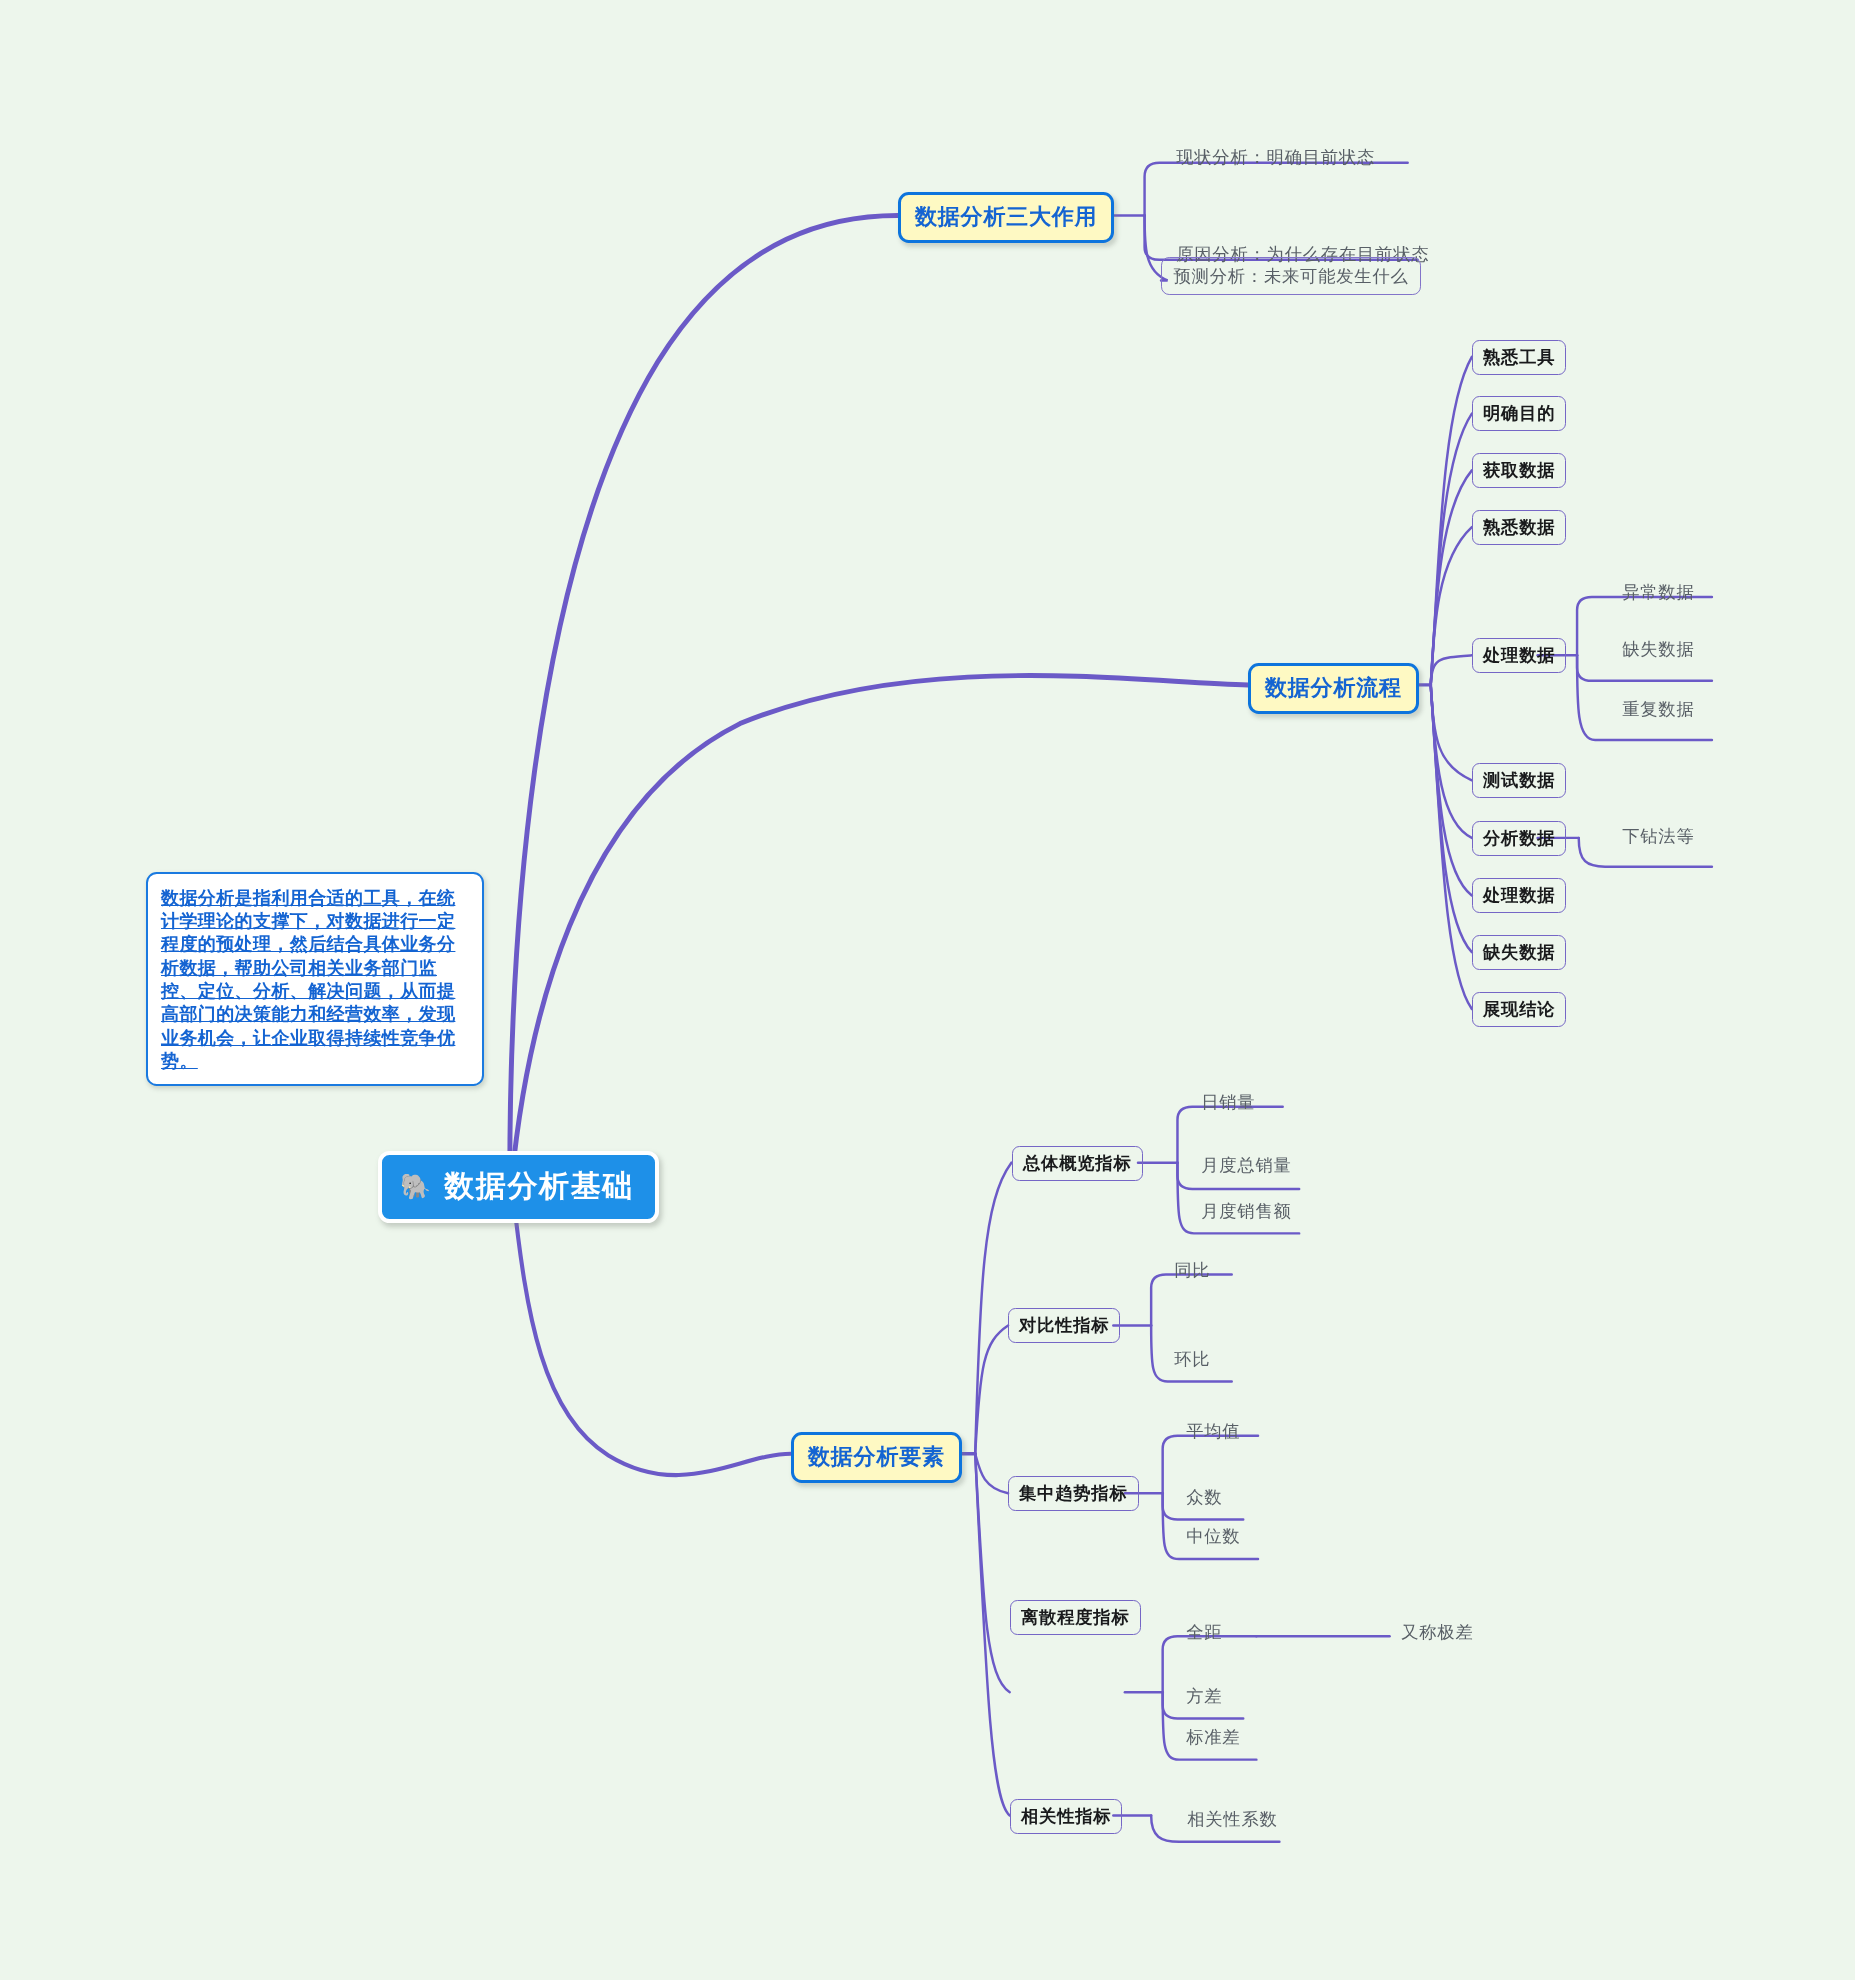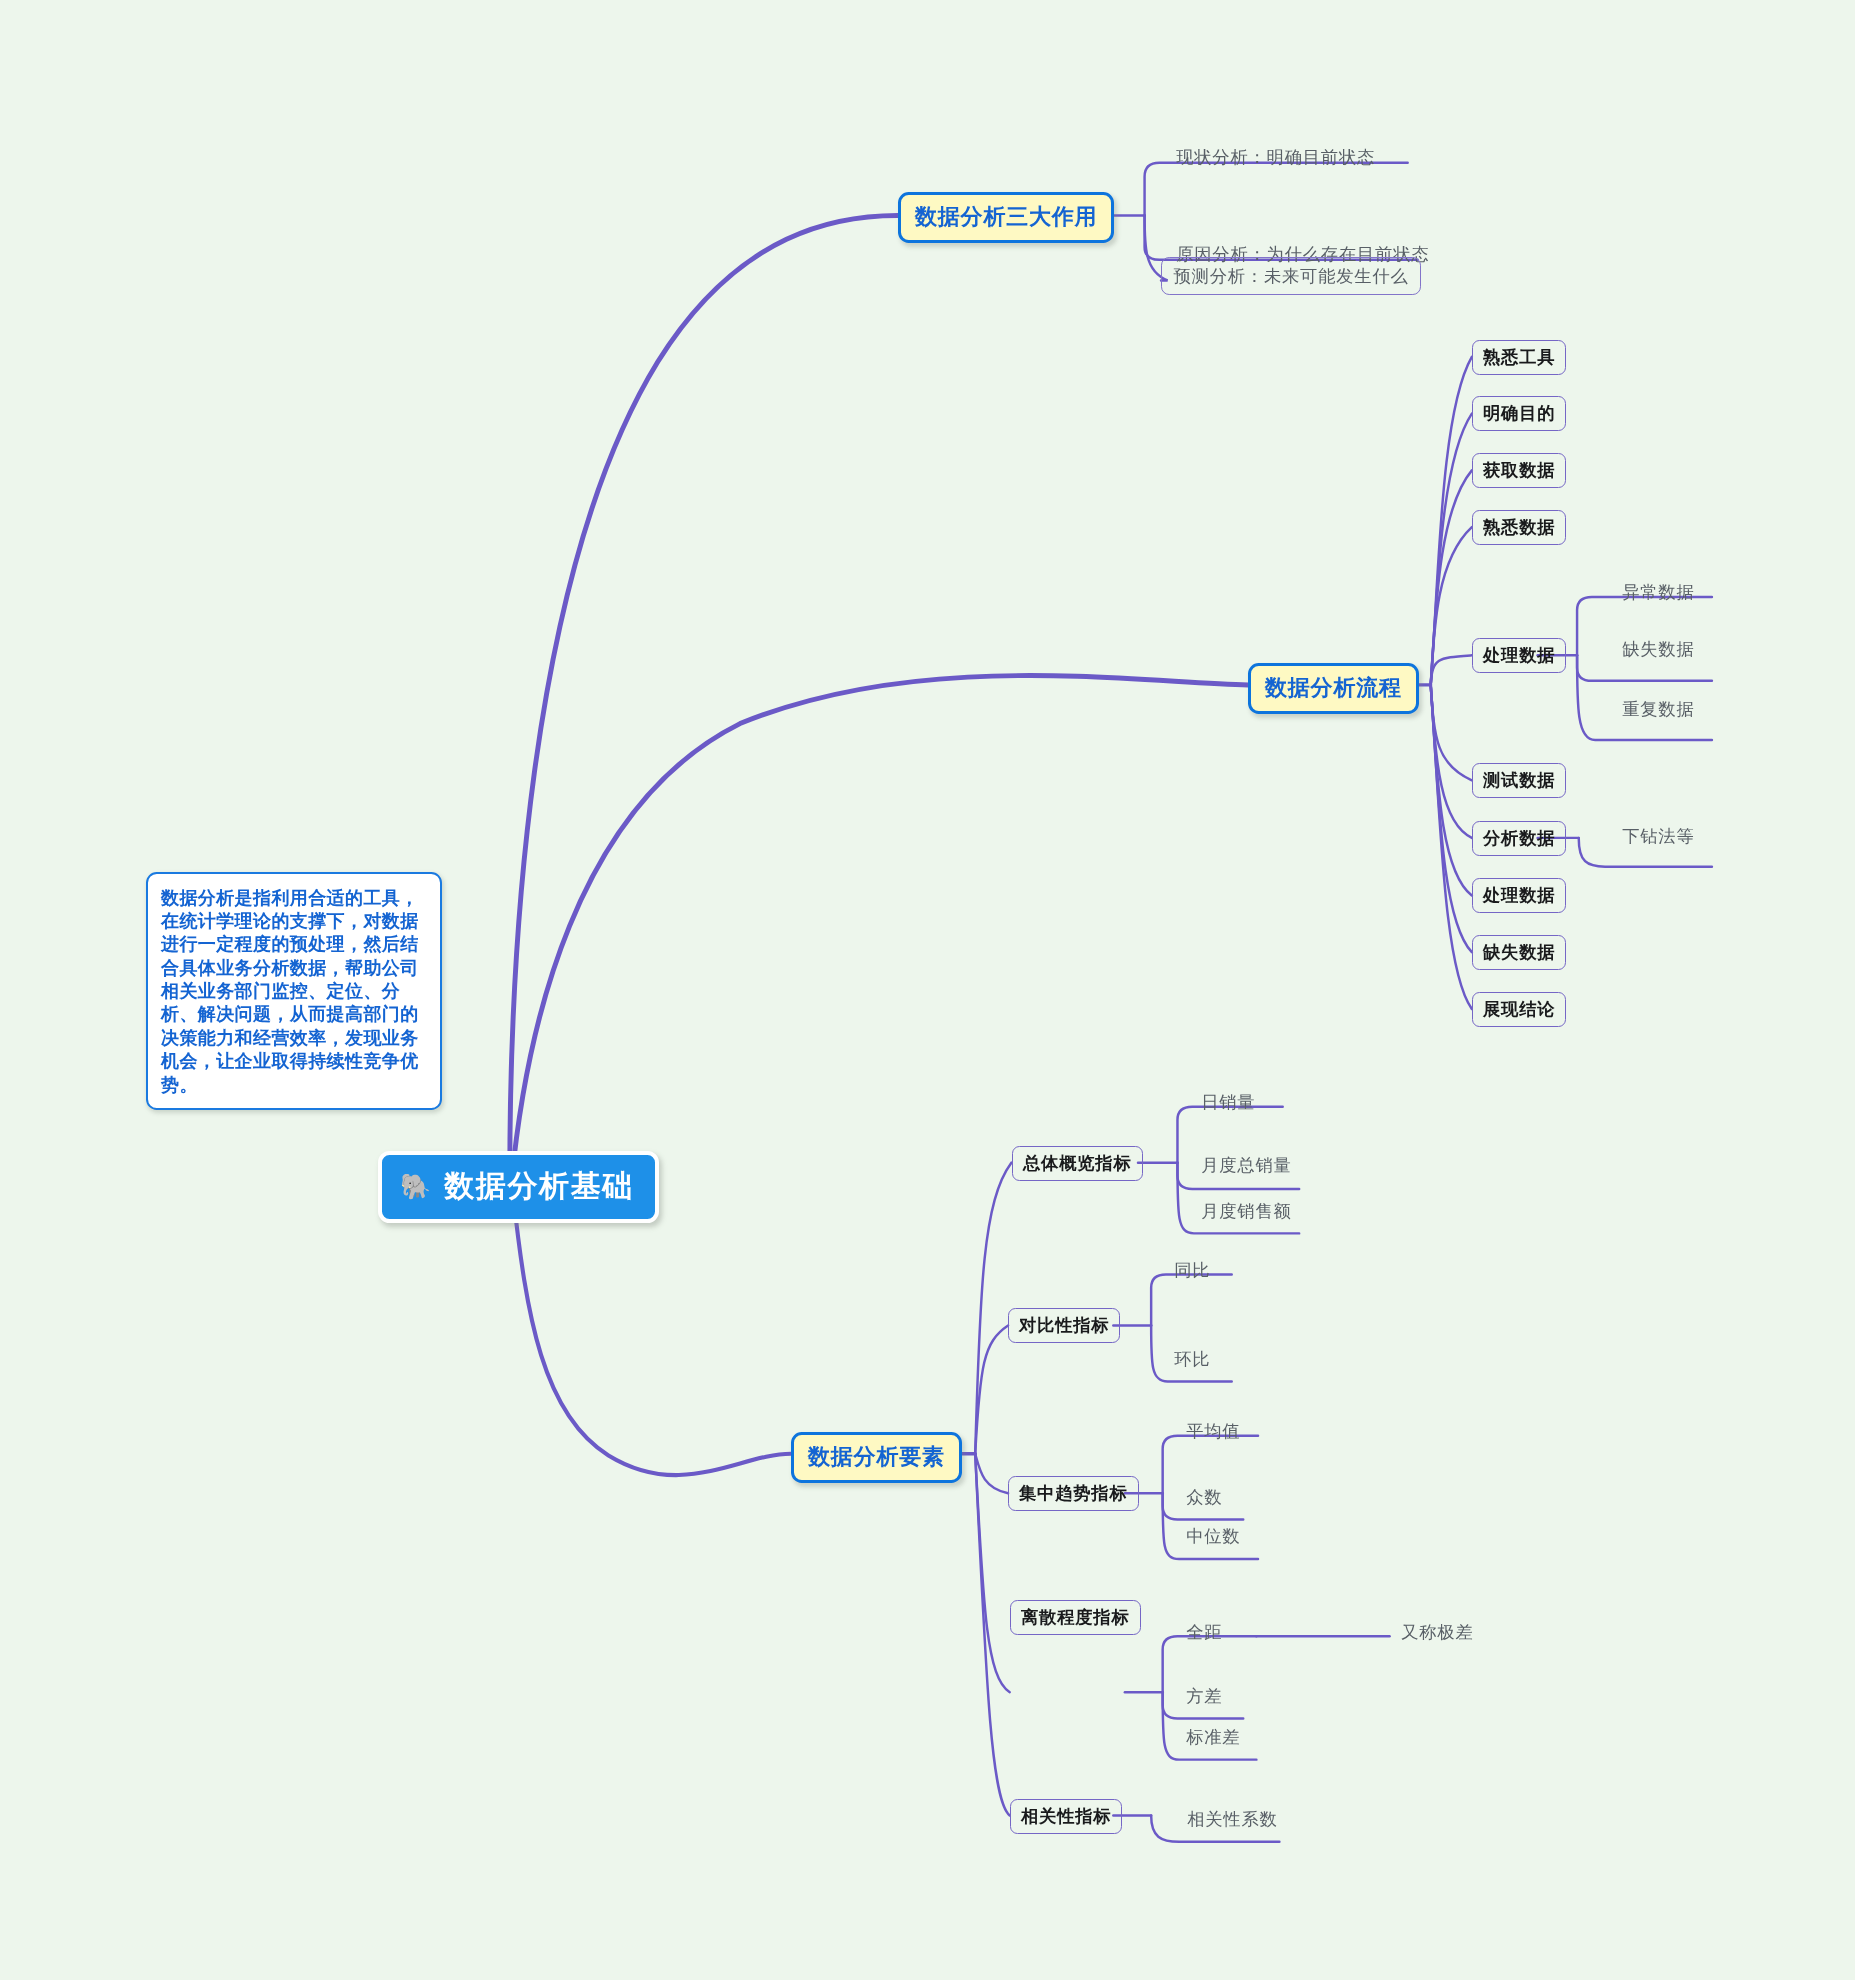--- a/index.html
+++ b/index.html
@@ -152,21 +152,21 @@
       <path d="M1414,2058 C1414,2120 1414,2140 1434,2140 L1528,2140" stroke-width="3"></path>
 
       <path d="M1528,1990 L1690,1990" stroke-width="3"></path>
 
       <path d="M1354,2208 L1400,2208" stroke-width="3"></path>
       <path d="M1400,2208 C1400,2234 1412,2240 1434,2240 L1556,2240" stroke-width="3"></path>
 
     </g>
   </svg>
 
-  <div class="node note" style="left:146px; top:872px; width:296px;">数据分析是指利用合适的工具，在统计学理论的支撑下，对数据进行一定程度的预处理，然后结合具体业务分析数据，帮助公司相关业务部门监控、定位、分析、解决问题，从而提高部门的决策能力和经营效率，发现业务机会，让企业取得持续性竞争优势。</div>
+  <div class="node note" style="left:146px; top:872px; width:338px;text-decoration:underline;">数据分析是指利用合适的工具，在统计学理论的支撑下，对数据进行一定程度的预处理，然后结合具体业务分析数据，帮助公司相关业务部门监控、定位、分析、解决问题，从而提高部门的决策能力和经营效率，发现业务机会，让企业取得持续性竞争优势。</div>
 
   <div class="node root" style="left:378px; top:1151px;">
     <span class="emoji">🐘</span>
     <span>数据分析基础</span>
   </div>
 
   <div class="node lvl1" style="left:898px; top:192px;">
     <span>数据分析三大作用</span>
   </div>
 

